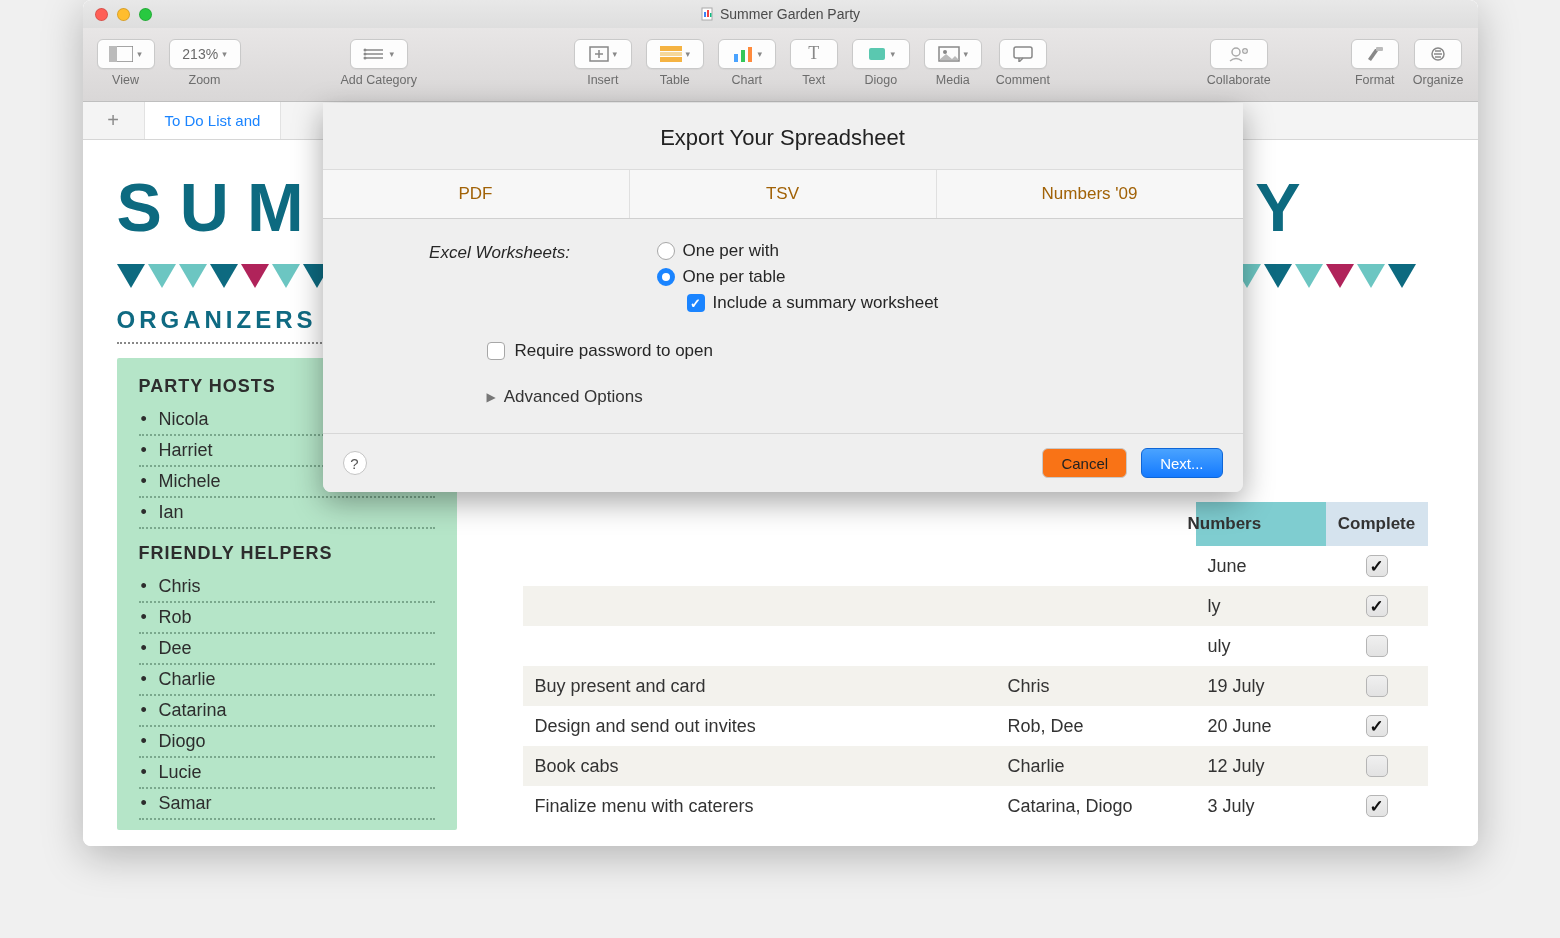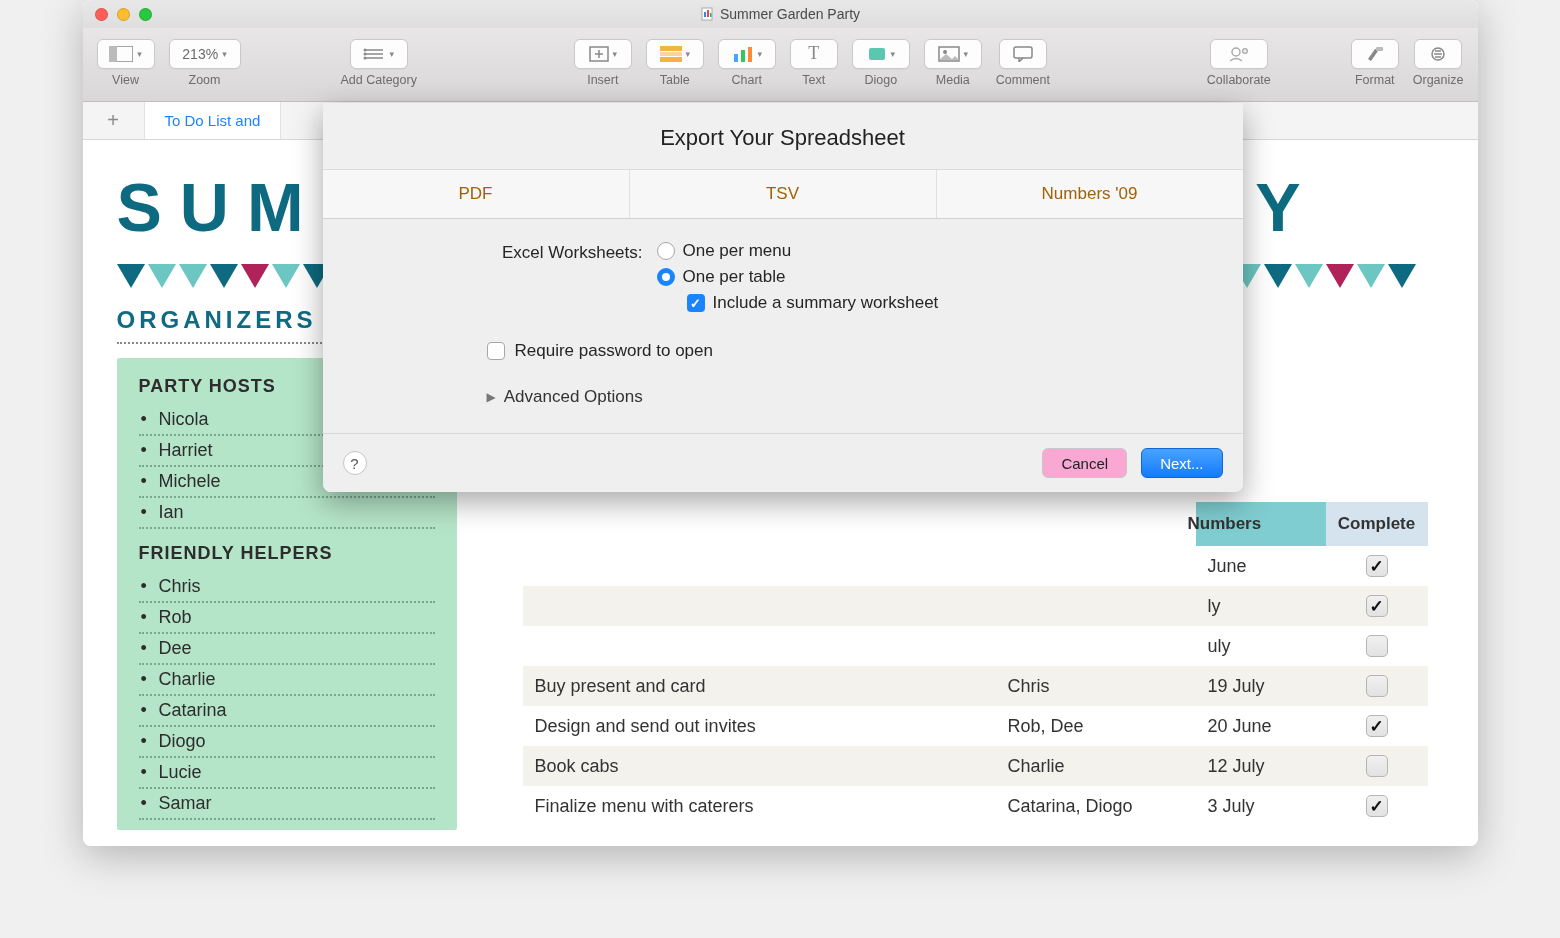--- a/index.html
+++ b/index.html
@@ -162,21 +162,21 @@
     box-shadow: 0 10px 30px rgba(0,0,0,0.35);
     z-index: 50;
   }
   .modal-title { text-align:center; font-size:22px; padding:22px 0 18px 0; color:#222; background:#f0f0f0;}
   .seg-tabs { display:flex; border-top:1px solid #dcdcdc; border-bottom:1px solid #d0d0d0; background:#f7f7f7;}
   .seg-tab { flex:1; text-align:center; font-size:17px; color:#a16207; padding:14px 0; border-right:1px solid #e0e0e0; cursor:pointer;}
   .seg-tab:last-child { border-right:none; }
   .seg-tab.active { background:#cce1f7; }
   .modal-body { padding: 22px 34px 8px 34px; font-size:17px; color:#262626; }
   .opt-row { display:flex; align-items:flex-start; margin-bottom:6px;}
-  .opt-label { width:300px; text-align:right; padding-right:14px; padding-top:2px;}
+  .opt-label { width:300px; text-align:center; padding-right:14px; padding-top:2px;font-style:italic;}
   .opt-ctrl { flex:1; }
   .radio { display:flex; align-items:center; gap:8px; margin-bottom:6px;}
   .radio .r { width:18px; height:18px; border-radius:50%; border:1px solid #a7a7a7; background:#fff; display:inline-flex; align-items:center; justify-content:center;}
   .radio .r.sel { border:5px solid #1a84ff; background: #fff;}
   .chk { display:flex; align-items:center; gap:8px; margin-top:2px; margin-left:30px;}
   .chk .c { width:18px; height:18px; border-radius:4px; background:#1a84ff; display:inline-flex; align-items:center; justify-content:center; color:#fff; font-size:13px; font-weight:700;}
   .sect-gap { height:22px; }
   .adv { display:flex; align-items:center; gap:8px; padding: 4px 0 18px 130px; color:#333;}
   .adv .tri { color:#777; font-size:12px;}
   .modal-foot {
@@ -184,21 +184,21 @@
     display:flex; align-items:center;
     padding: 14px 20px;
     gap:14px;
     background:#efefef;
     border-bottom-left-radius:8px;
     border-bottom-right-radius:8px;
   }
   .help-circle { width:24px; height:24px; border-radius:50%; border:1px solid #c4c4c4; display:inline-flex; align-items:center; justify-content:center; font-size:15px; color:#555; background:#fff;}
   .modal-foot .fspace { flex:1; }
   .btn { height:30px; border-radius:6px; padding:0 18px; font-size:15px; display:inline-flex; align-items:center; justify-content:center; cursor:pointer; }
-  .btn-def { background:#f9a8d4; border:1px solid #c8c8c8; color:#222;}
+  .btn-def { background:#f97316; border:1px solid #c8c8c8; color:#222;}
   .btn-pri { background:linear-gradient(#4aa3ff,#147aff); border:1px solid #0f66d6; color:#fff; font-weight:500;}
 </style>
 </head>
 <body>
 
 <div class="window">
 
   <div class="titlebar">
     <div class="traffic">
       <span class="t-red"></span>
@@ -519,21 +519,21 @@
         <div class="seg-tab">PDF</div>
         <div class="seg-tab">TSV</div>
         <div class="seg-tab">Numbers '09</div>
       </div>
     <div class="modal-body">
       <div class="opt-row">
         <div class="opt-label">Excel Worksheets:</div>
         <div class="opt-ctrl">
           <div class="radio">
             <span class="r"></span>
-            <span>One per menu</span>
+            <span>One per with</span>
           </div>
           <div class="radio">
             <span class="r sel"></span>
             <span>One per table</span>
           </div>
           <div class="chk">
             <span class="c">✓</span>
             <span>Include a summary worksheet</span>
           </div>
         </div>

